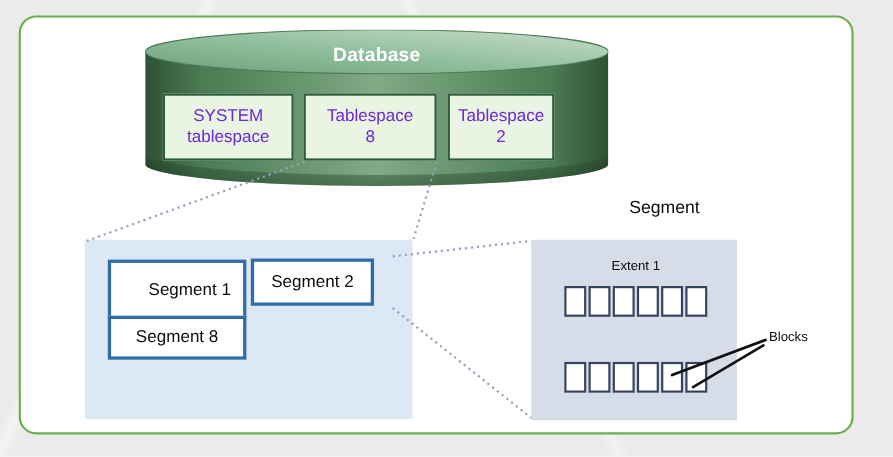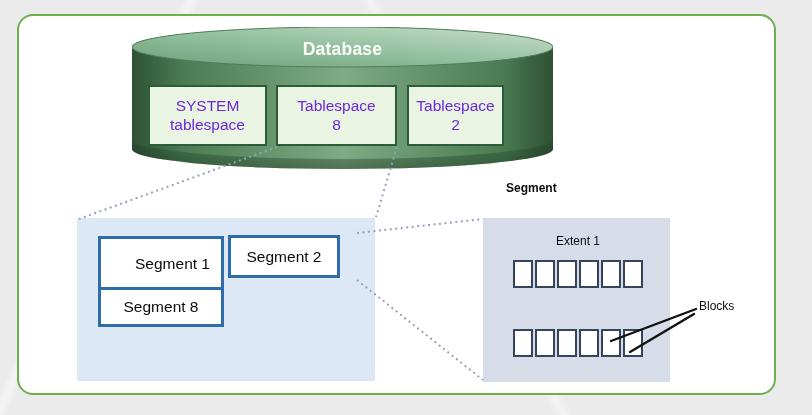--- a/index.html
+++ b/index.html
@@ -48,22 +48,22 @@
     box-sizing:border-box;
     display:flex;align-items:center;justify-content:center;
     font-size:15.5px;color:#0b0b0b;
   }
   
   .detail-panel{
     position:absolute;left:483px;top:218px;width:187px;height:164px;
     background:var(--detailpanel-fill,#d6dde9);
   }
   .seg-heading{
-    position:absolute;left:506px;top:181px;width:130px;text-align:left;
-    font-size:12px;font-weight:bold;color:#0b0b0b;
+    position:absolute;left:506px;top:181px;width:130px;text-align:right;
+    font-size:16px;font-weight:normal;color:#0b0b0b;
   }
   .extent-label{
     position:absolute;left:503px;width:150px;text-align:center;
     font-size:12px;color:#0b0b0b;
   }
   .block-row{
     position:absolute;left:513px;display:flex;gap:2px;
   }
   .block-cell{
     width:16px;height:24px;background:#ffffff;

